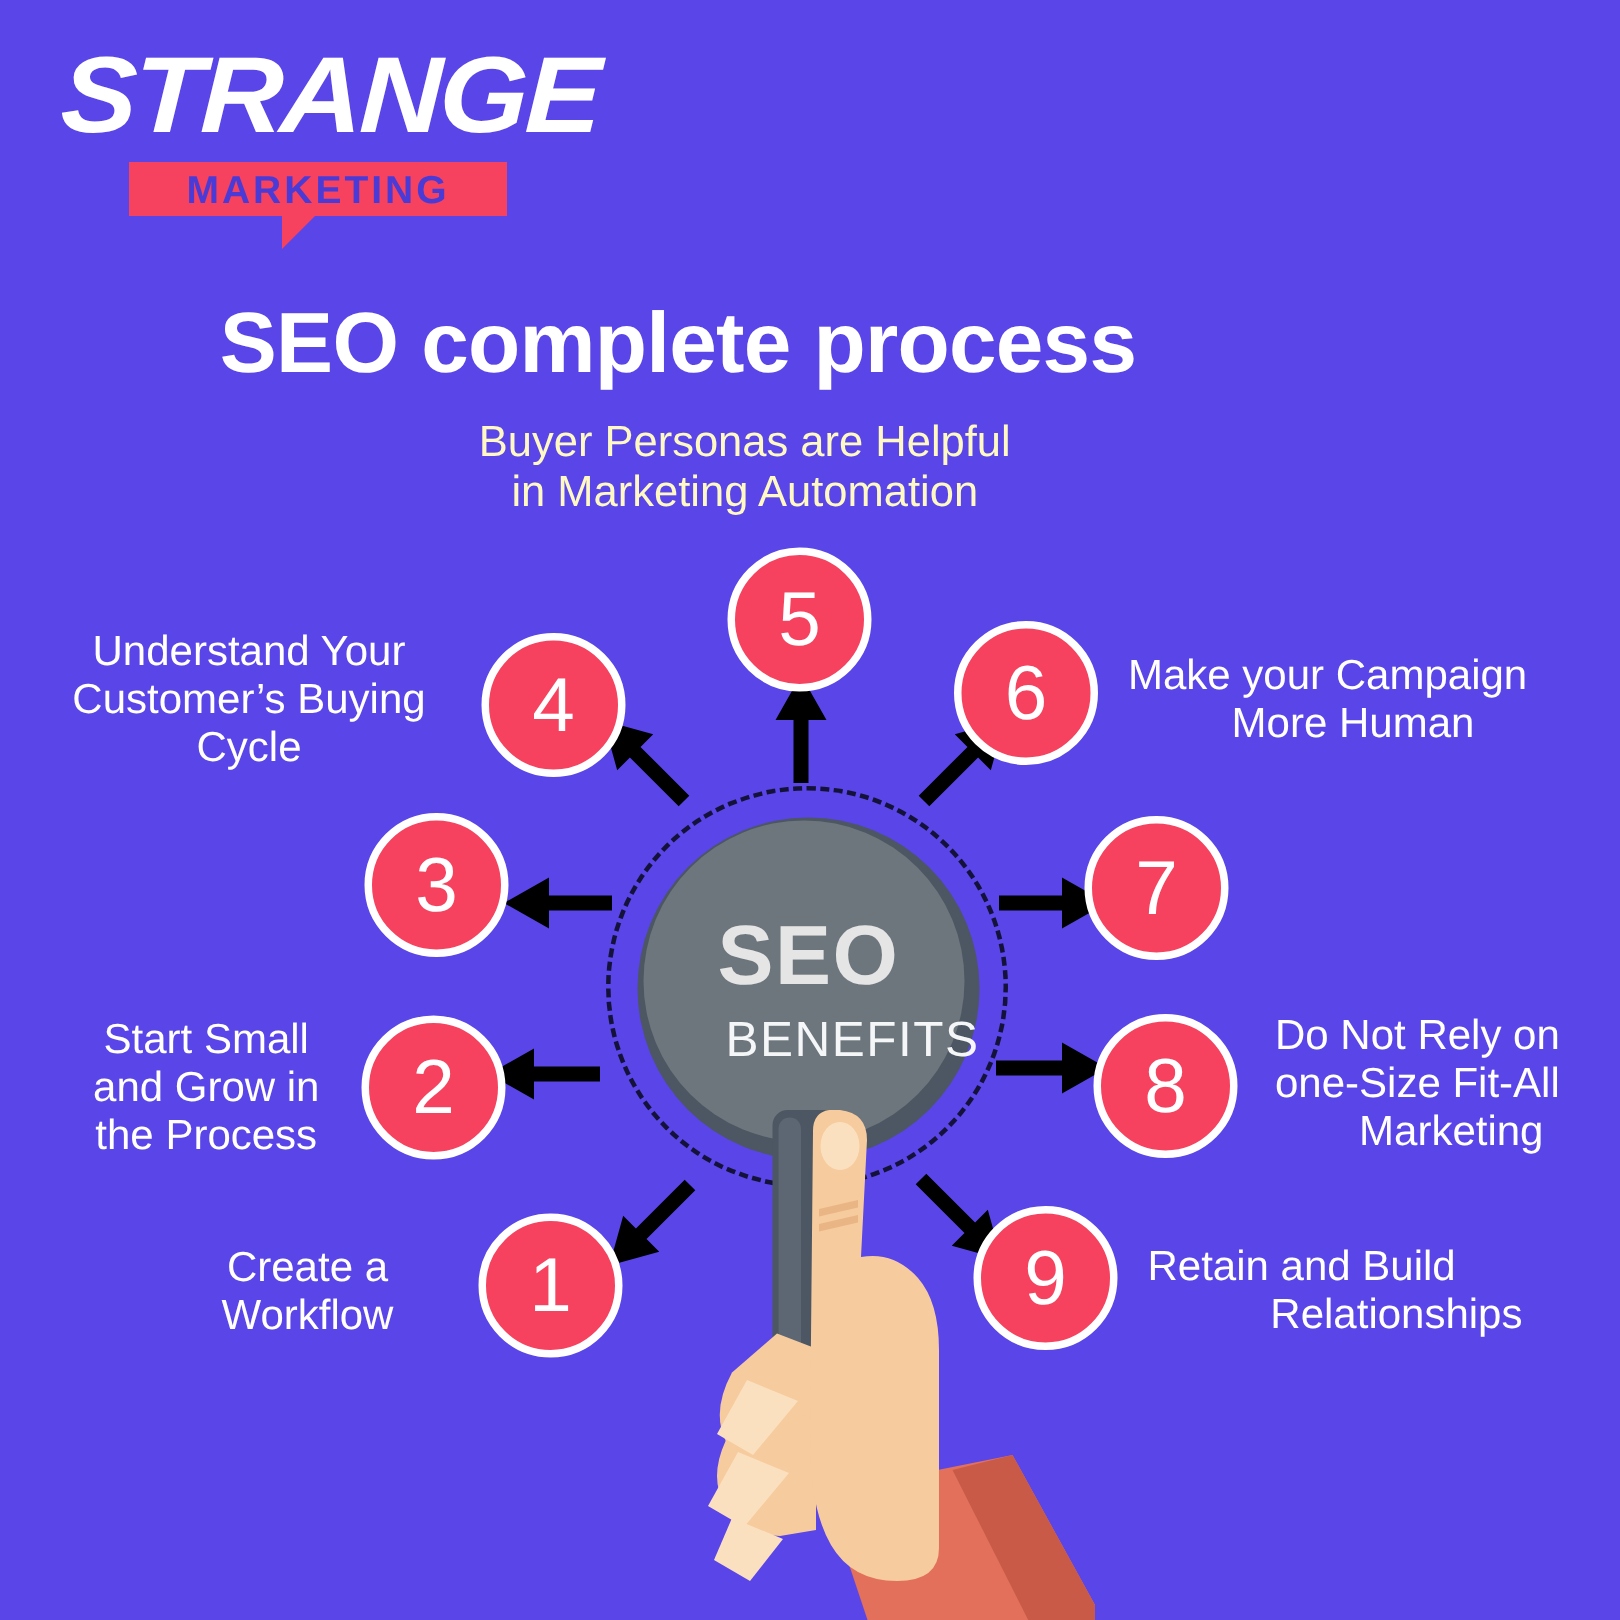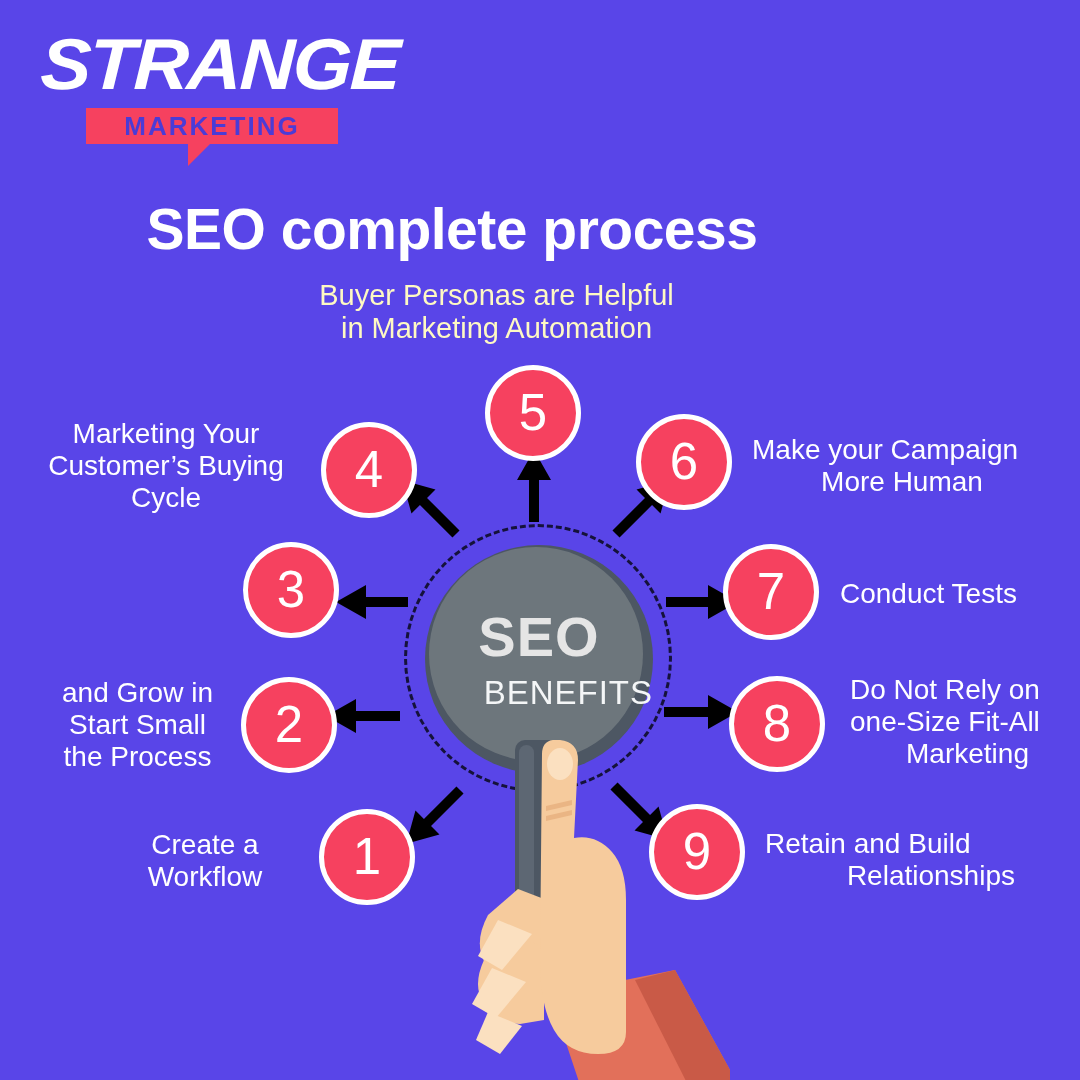--- a/index.html
+++ b/index.html
@@ -332,40 +332,37 @@
   <div class="badge-wrap" style="left:649px; top:804px;">
     <div class="badge">9</div>
   </div>
 
   <div class="item-label lbl-left" style="left:100px; top:829px; width:210px;">
     <div>Create a</div>
     <div>Workflow</div>
   </div>
 
   <div class="item-label lbl-left" style="left:40px; top:677px; width:195px;">
+    <div>Start Small</div>
     <div>and Grow in</div>
-    <div>Start Small</div>
     <div>the Process</div>
   </div>
 
 
   <div class="item-label lbl-left" style="left:26px; top:418px; width:280px;">
-    <div>Marketing Your</div>
+    <div>Understand Your</div>
     <div>Customer’s Buying</div>
     <div>Cycle</div>
   </div>
 
   <div class="item-label lbl-right" style="left:752px; top:434px; width:300px;">
     <div>Make your Campaign</div>
     <div style="text-align:center;">More Human</div>
   </div>
 
-  <div class="item-label lbl-right" style="left:840px; top:578px; width:240px;">
-    <div>Conduct Tests</div>
-  </div>
 
   <div class="item-label lbl-right" style="left:850px; top:674px; width:235px;">
     <div>Do Not Rely on</div>
     <div>one-Size Fit-All</div>
     <div style="text-align:center;">Marketing</div>
   </div>
 
   <div class="item-label lbl-right" style="left:765px; top:828px; width:250px;">
     <div>Retain and Build</div>
     <div style="text-align:right;">Relationships</div>

